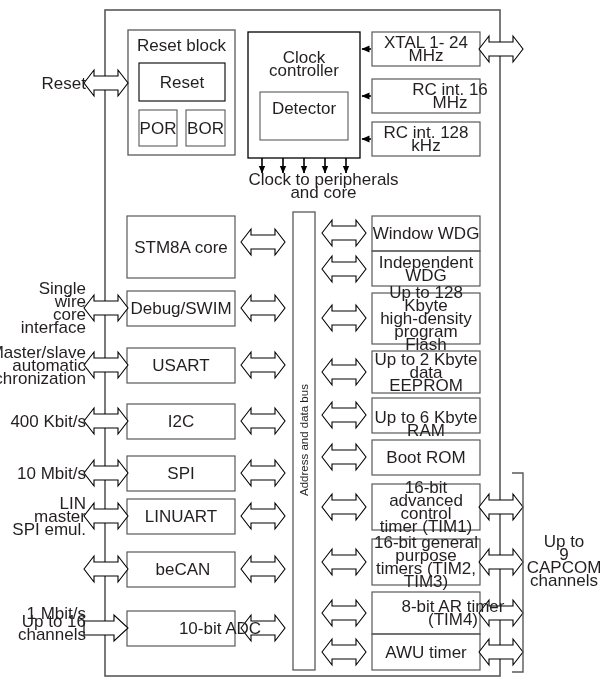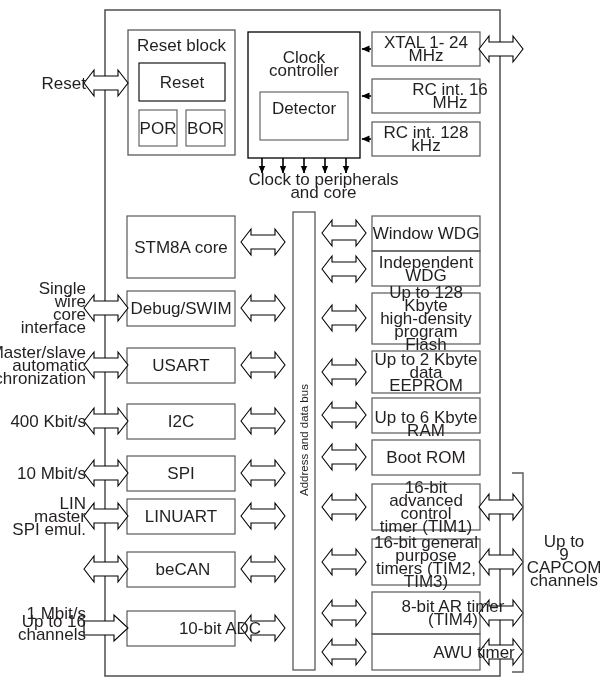--- a/index.html
+++ b/index.html
@@ -257,19 +257,19 @@
 <div class="lbl" style="left:372px;top:351px;width:108px;height:42px;">Up to 2 Kbyte
 data EEPROM</div>
 <div class="lbl" style="left:372px;top:398px;width:108px;height:52px;">Up to 6 Kbyte RAM</div>
 <div class="lbl" style="left:372px;top:440px;width:108px;height:35px;">Boot ROM</div>
 <div class="lbl" style="left:370px;top:484px;width:112px;height:46px;">16-bit advanced control
 timer (TIM1)</div>
 <div class="lbl" style="left:370px;top:539px;width:112px;height:46px;">16-bit general purpose
 timers (TIM2, TIM3)</div>
 <div class="lbl" style="left:372px;top:592px;width:108px;height:42px;margin-left:27px;">8-bit AR timer
 (TIM4)</div>
-<div class="lbl" style="left:372px;top:634px;width:108px;height:36px;padding-left:48px;">AWU timer</div>
+<div class="lbl" style="left:372px;top:634px;width:108px;height:36px;">AWU timer</div>
 
 <div class="lbl" style="left:528px;top:539px;width:72px;height:44px;">Up to
 9 CAPCOM
 channels</div>
 
 </div>
 
 </body></html>

